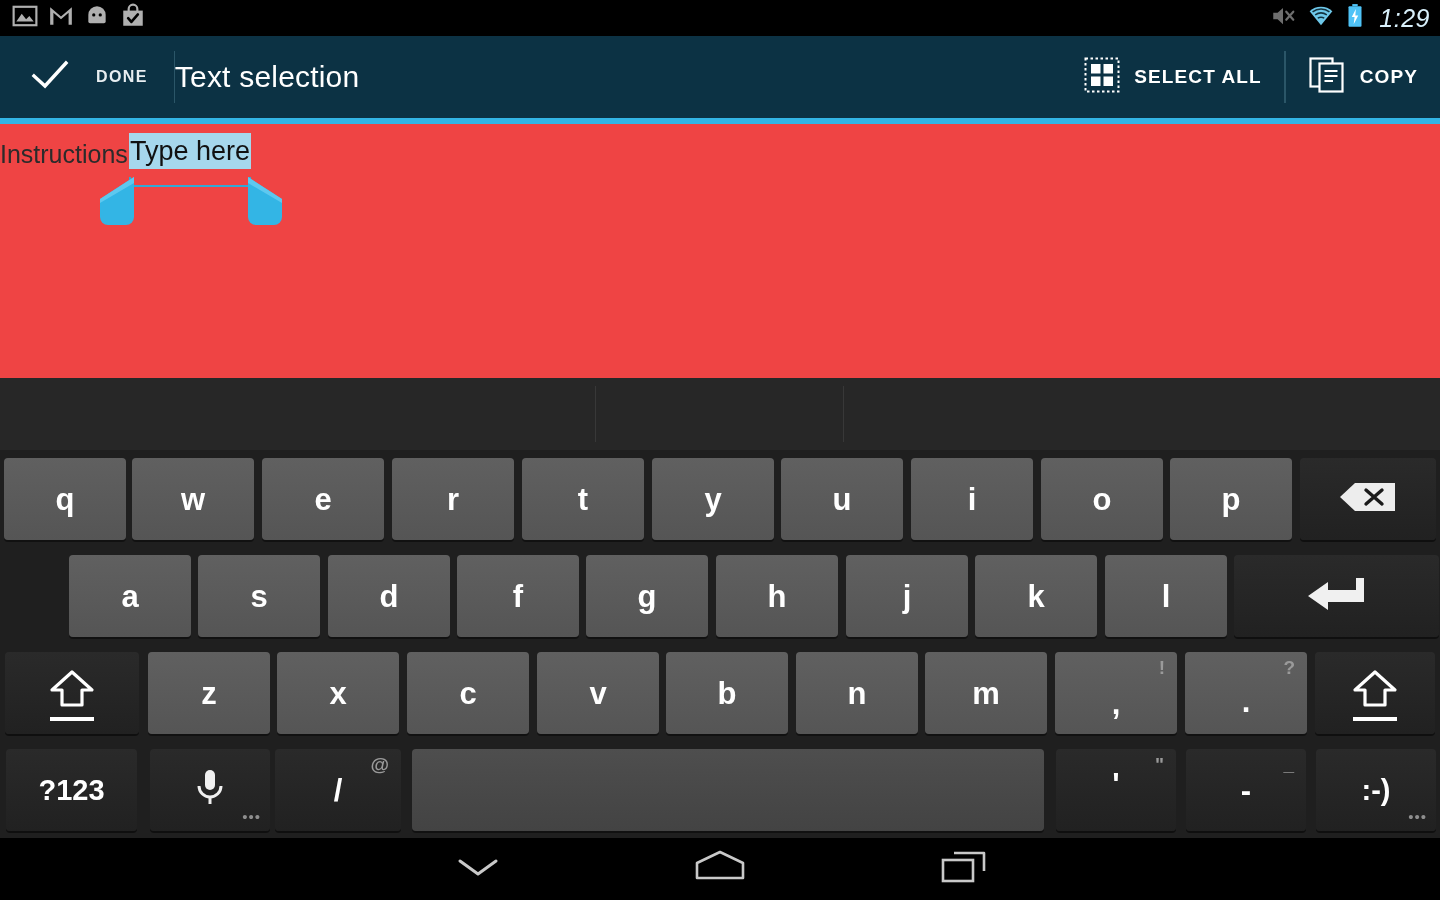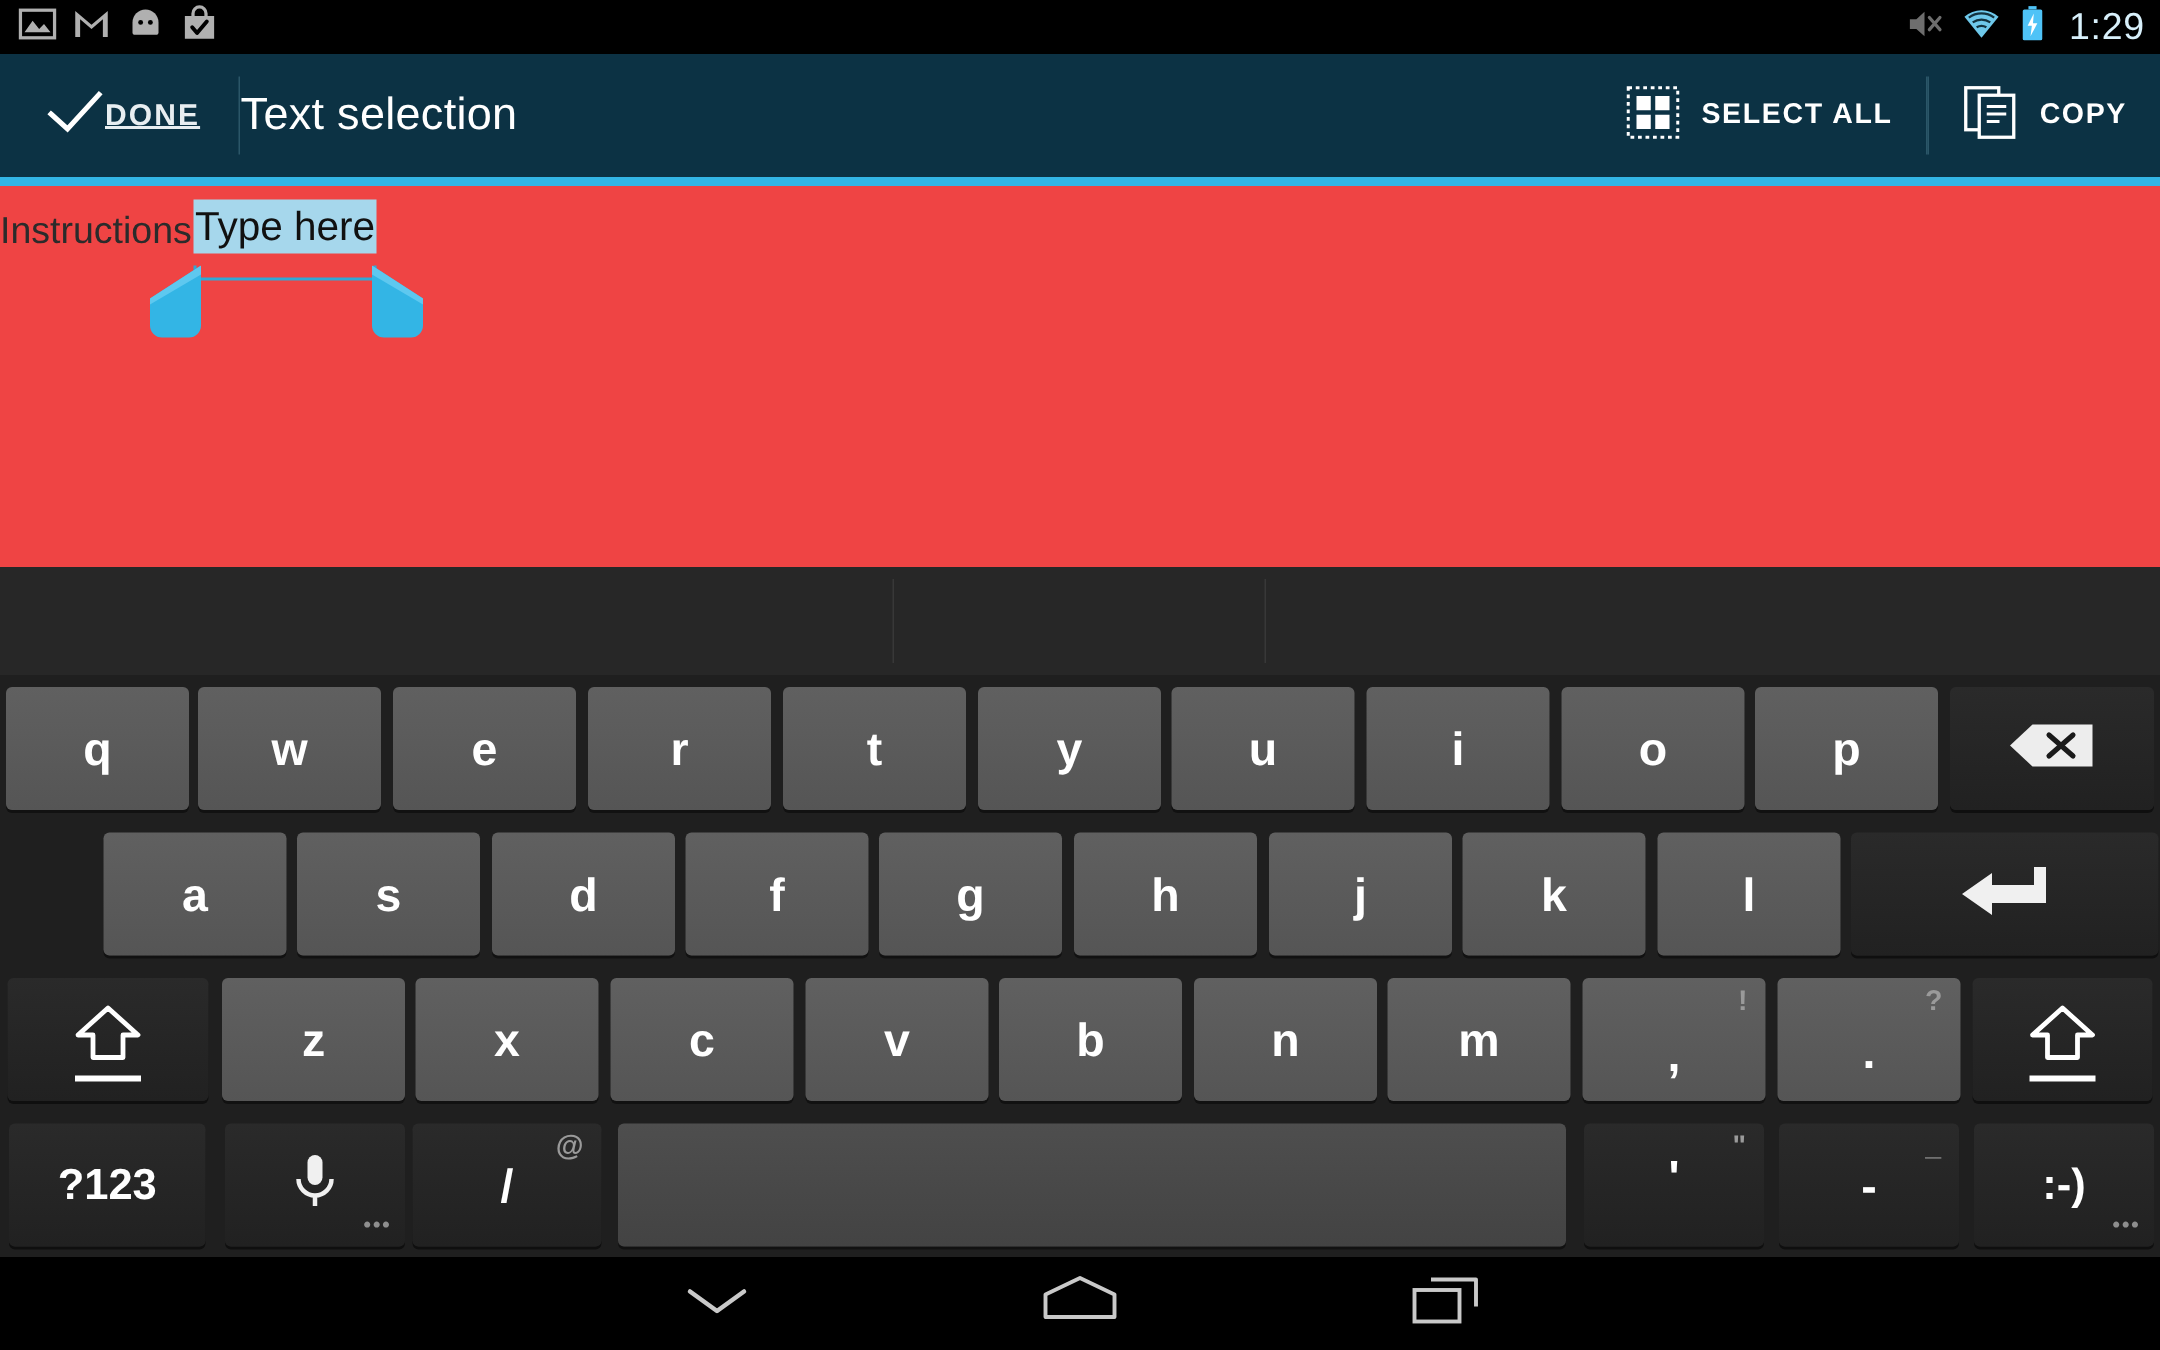--- a/index.html
+++ b/index.html
@@ -24,21 +24,21 @@
     width: 1440px;
     height: 36px;
     background: #000;
     display: flex;
     align-items: center;
     justify-content: space-between;
     padding: 0 10px 0 12px;
     box-sizing: border-box;
   }
   #status-left { display: flex; align-items: center; gap: 10px; }
-  #status-right { display: flex; align-items: center; gap: 11px; }
+  #status-right { display: flex; align-items: center; gap: 11px; font-style: italic; }
   .sb-icon { display: block; }
   #status-clock {
     color: #d8f0fb;
     font-size: 25px;
     letter-spacing: 0.5px;
     margin-left: 4px;
     font-family: "Liberation Sans", sans-serif;
   }
 
   
@@ -61,24 +61,24 @@
   }
   #done-button {
     display: flex;
     align-items: center;
     height: 82px;
     padding: 0 26px 0 30px;
     cursor: pointer;
   }
   #done-label {
     color: #e8eef1;
-    font-size: 20px;
+    font-size: 16px;
     font-weight: bold;
     letter-spacing: 1.4px;
-    text-decoration: underline;
+    margin-left: 26px;
   }
   .ab-divider {
     width: 1px;
     height: 52px;
     background: #2b5668;
   }
   #ab-title {
     color: #ffffff;
     font-size: 30px;
     letter-spacing: 0.2px;

